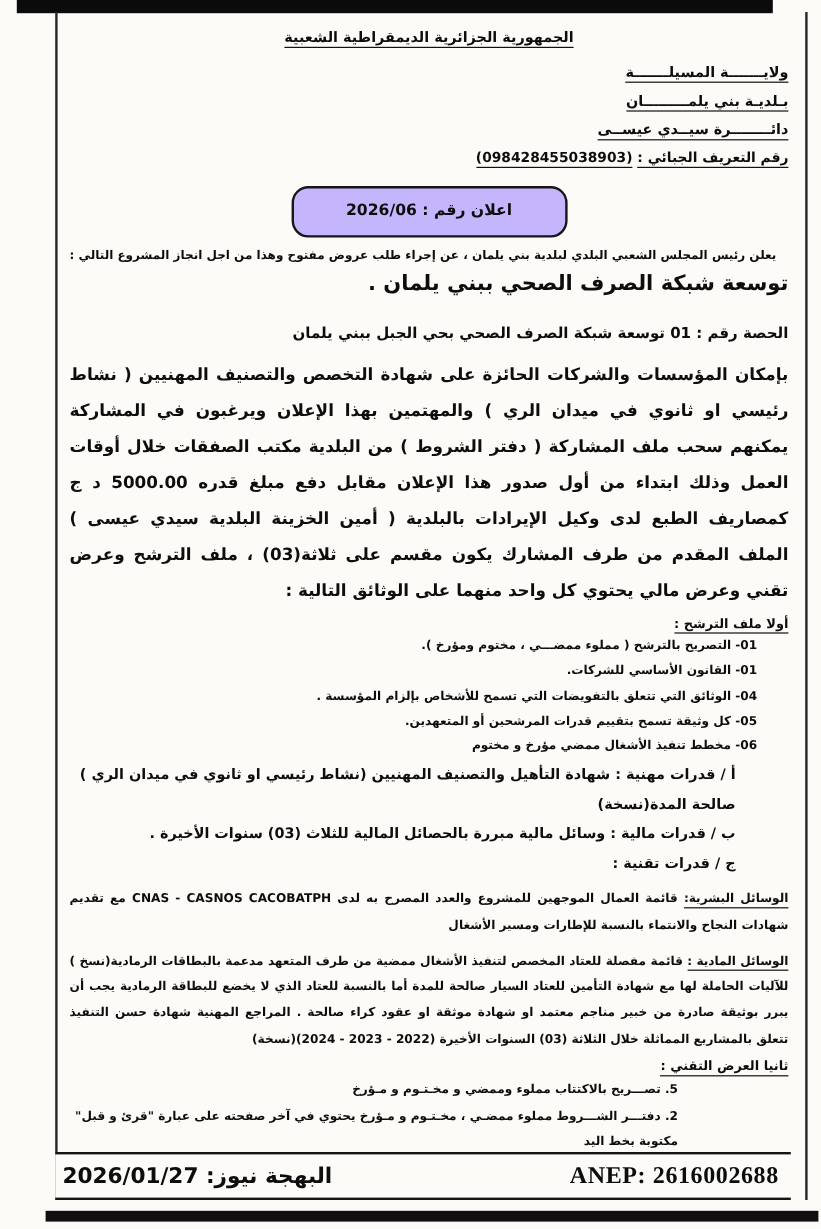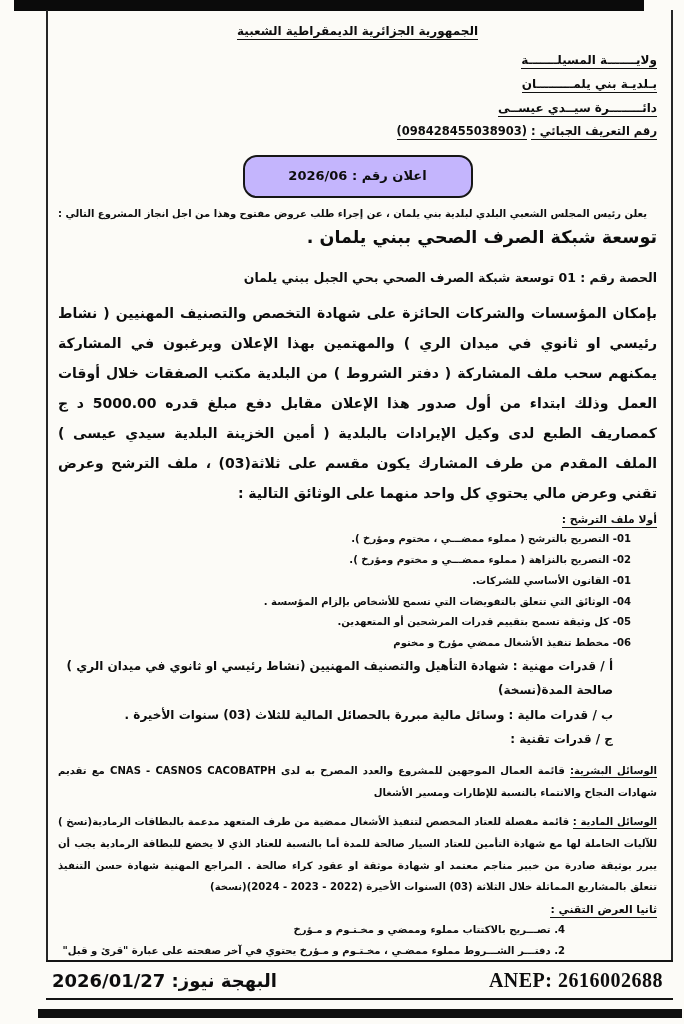--- a/index.html
+++ b/index.html
@@ -76,21 +76,21 @@
   .lead-para {
     font-size: 10.1px; font-weight: bold; text-align: justify;
     line-height: 2.15; margin: 8px 0 2px 0;
   }
   .lead-para .lead { border-bottom: 1.5px solid #111; padding-bottom: 1px; }
   .offer-item {
     font-size: 10.1px; font-weight: bold; line-height: 2.1;
     padding-right: 92px; text-align: right;
   }
   .footer-row {
-    position: absolute; bottom: 24px; left: 46px; right: 11px;
+    position: absolute; bottom: 24px; left: 46px; right: 25px;
     height: 40px;
     border-top: 2.5px solid #141414;
     border-bottom: 2.5px solid #141414;
     display: flex; align-items: center; justify-content: space-between;
     direction: ltr;
     padding: 0 10px 0 6px;
     background: #fcfbf7;
   }
   .footer-source {
     font-weight: bold; font-size: 18px; direction: rtl;
@@ -140,21 +140,20 @@
 
     <div class="project-title">توسعة شبكة الصرف الصحي ببني يلمان .</div>
     <div class="lot">الحصة رقم : 01 توسعة شبكة الصرف الصحي بحي الجبل ببني يلمان</div>
 
     <p class="para">بإمكان المؤسسات والشركات الحائزة على شهادة التخصص والتصنيف المهنيين ( نشاط رئيسي او ثانوي في ميدان الري ) والمهتمين بهذا الإعلان ويرغبون في المشاركة يمكنهم سحب ملف المشاركة ( دفتر الشروط ) من البلدية مكتب الصفقات خلال أوقات العمل وذلك ابتداء من أول صدور هذا الإعلان مقابل دفع مبلغ قدره 5000.00 د ج كمصاريف الطبع لدى وكيل الإيرادات بالبلدية ( أمين الخزينة البلدية سيدي عيسى ) الملف المقدم من طرف المشارك يكون مقسم على ثلاثة(03) ، ملف الترشح وعرض تقني وعرض مالي يحتوي كل واحد منهما على الوثائق التالية :</p>
 
     <div class="sec-heading">
       <span>أولا ملف الترشح :</span>
     </div>
     <div class="item">01- التصريح بالترشح ( مملوء ممضـــي ، مختوم ومؤرخ ).</div>
-    <div class="item">02- التصريح بالنزاهة ( مملوء ممضـــي و مختوم ومؤرخ ).</div>
     <div class="item">01- القانون الأساسي للشركات.</div>
     <div class="item">04- الوثائق التي تتعلق بالتفويضات التي تسمح للأشخاص بإلزام المؤسسة .</div>
     <div class="item">05- كل وثيقة تسمح بتقييم قدرات المرشحين أو المتعهدين.</div>
     <div class="item">06- مخطط تنفيذ الأشغال ممضي مؤرخ و مختوم</div>
 
     <div class="sub-item">أ / قدرات مهنية : شهادة التأهيل والتصنيف المهنيين (نشاط رئيسي او ثانوي في ميدان الري ) صالحة المدة(نسخة)</div>
     <div class="sub-item">ب / قدرات مالية : وسائل مالية مبررة بالحصائل المالية للثلاث (03) سنوات الأخيرة .</div>
     <div class="sub-item">ج / قدرات تقنية :</div>
 
     <p class="lead-para">
@@ -164,21 +163,21 @@
 
     <p class="lead-para">
       <span class="lead">الوسائل المادية :</span>
       <span>قائمة مفصلة للعتاد المخصص لتنفيذ الأشغال ممضية من طرف المتعهد مدعمة بالبطاقات الرمادية(نسخ ) للآليات الحاملة لها مع شهادة التأمين للعتاد السيار صالحة للمدة أما بالنسبة للعتاد الذي لا يخضع للبطاقة الرمادية يجب أن يبرر بوثيقة صادرة من خبير مناجم معتمد او شهادة موثقة او عقود كراء صالحة .</span>
       <span>المراجع المهنية شهادة حسن التنفيذ تتعلق بالمشاريع المماثلة خلال الثلاثة (03) السنوات الأخيرة (2022 - 2023 - 2024)(نسخة)</span>
     </p>
 
     <div class="sec-heading">
       <span>ثانيا العرض التقني :</span>
     </div>
-    <div class="offer-item">4. تصـــريح بالاكتتاب مملوء وممضي و مخـتـوم و مـؤرخ</div>
+    <div class="offer-item">5. تصـــريح بالاكتتاب مملوء وممضي و مخـتـوم و مـؤرخ</div>
     <div class="offer-item">2. دفتـــر الشـــروط مملوء ممضـي ، مخـتـوم و مـؤرخ يحتوي في آخر صفحته على عبارة "قرئ و قبل" مكتوبة بخط اليد</div>
     <div class="offer-item">3. مذكرة تقنية تبريرية، مملوءة كلها ممضية مؤرخة ومختومة .</div>
 
     <div class="sec-heading">
       <span>ثالثا العرض المالي :</span>
     </div>
     <div class="offer-item">1. رسالة التعهد ( مملوءة ، مؤرخة، ممضية ، مختومة)</div>
 
   </div>
 

